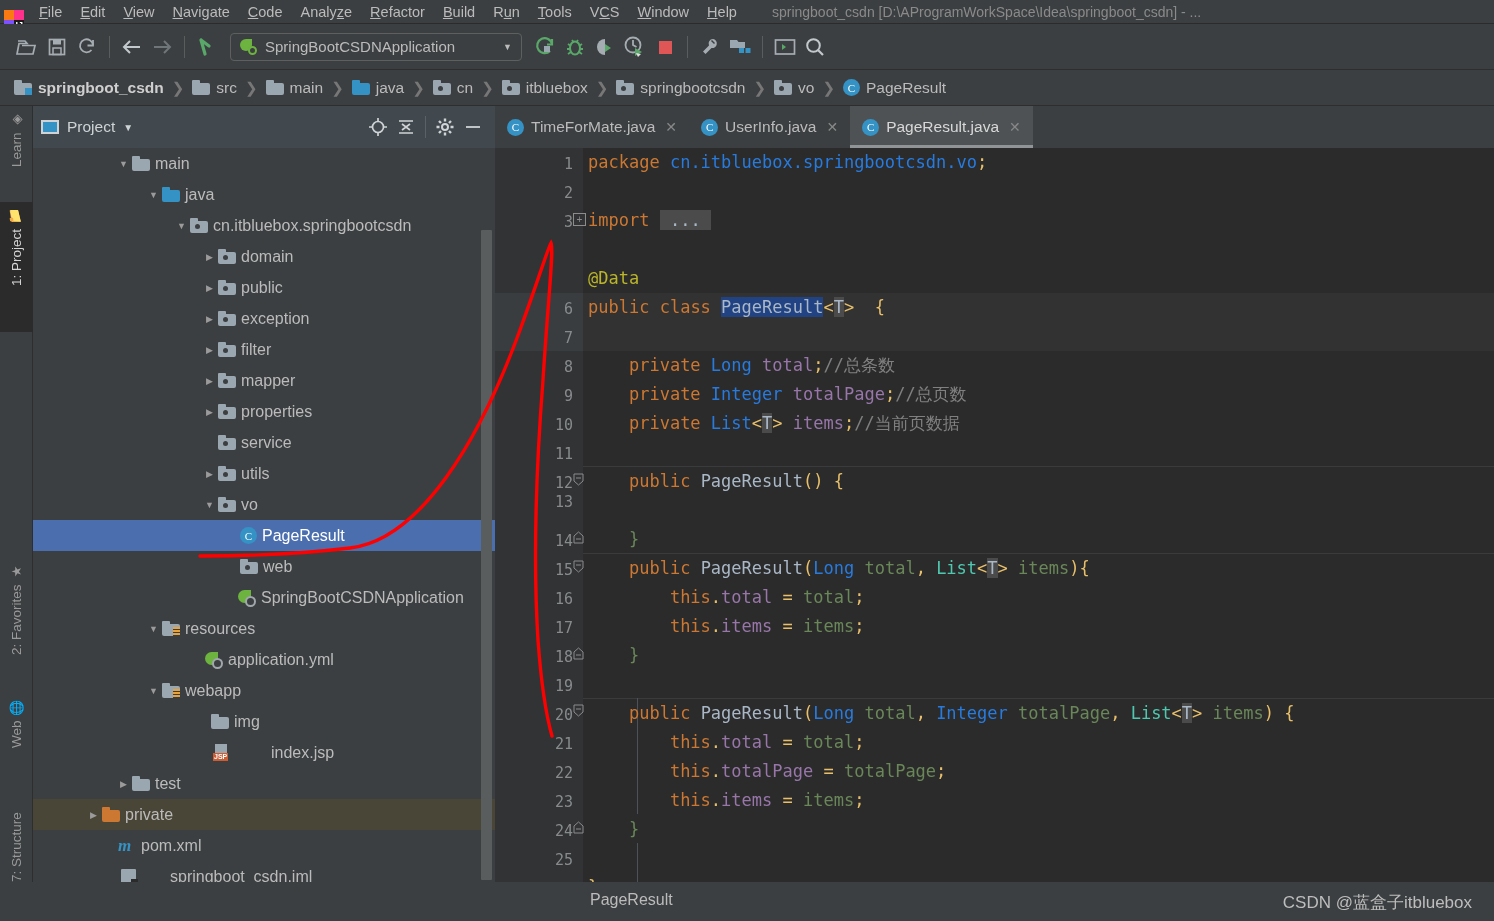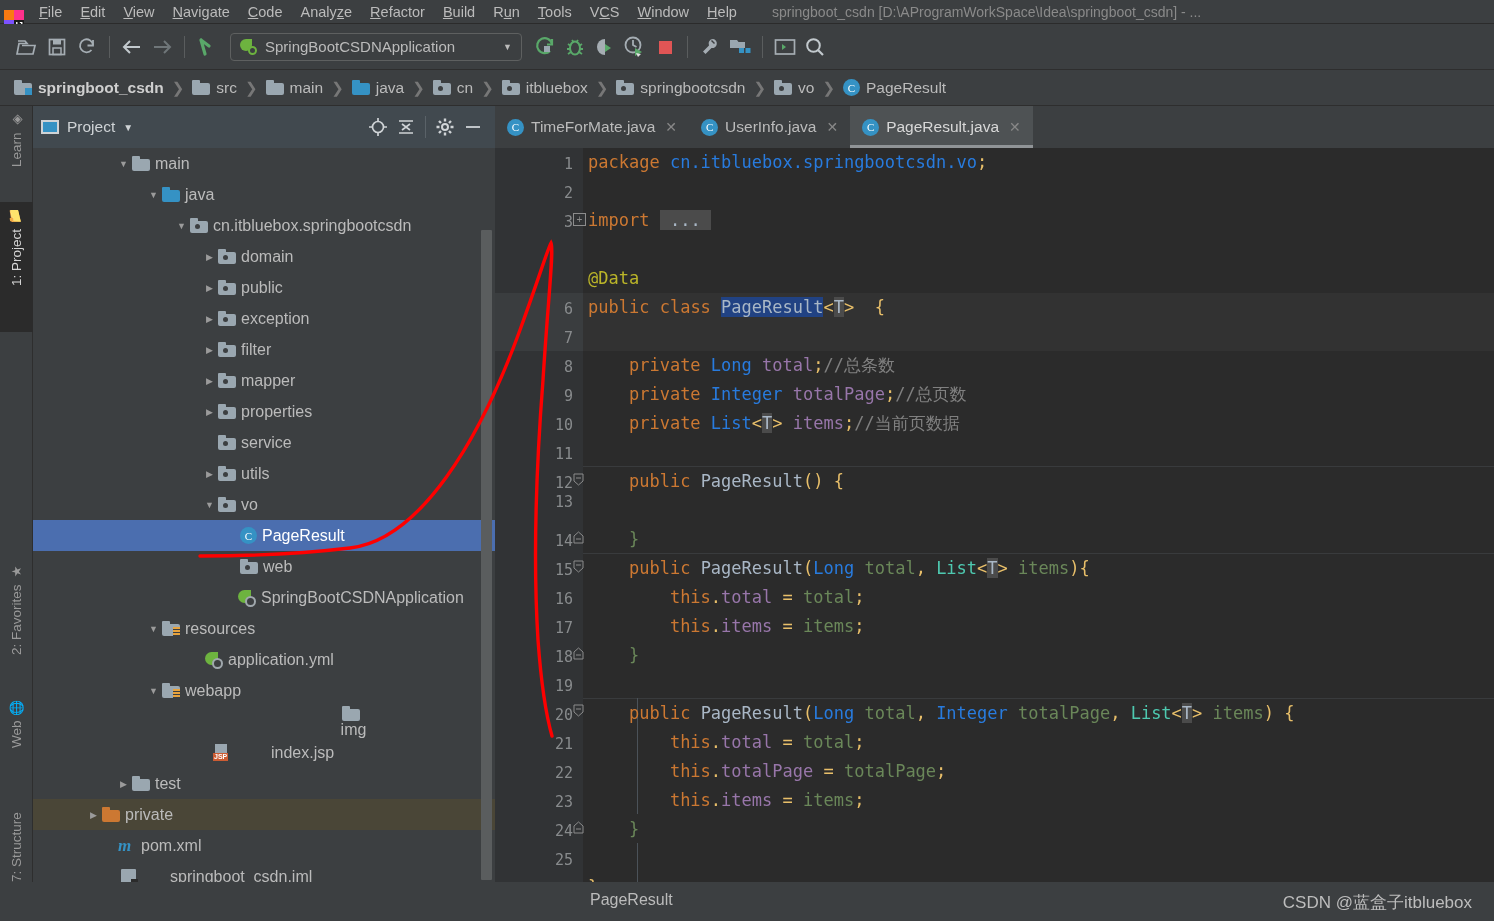--- a/index.html
+++ b/index.html
@@ -641,21 +641,21 @@
     <div class="trow" style="padding-left:112px;">
       <span class="arrow">▼</span>
       <span class="fico grey">
           <span class="body"></span>
           <span class="tab"></span>
           <span class="stripes"></span>
         </span>
       <span class="tlabel">webapp</span>
     </div>
 
-    <div class="trow" style="padding-left:178px;flex-direction:column;">
+    <div class="trow" style="padding-left:178px;">
       <span class="fico grey">
           <span class="body"></span>
           <span class="tab"></span>
         </span>
       <span class="tlabel">img</span>
     </div>
 
     <div class="trow" style="padding-left:180px;gap:36px;">
       <span class="jsp-ico">
         <span class="pg"></span>

